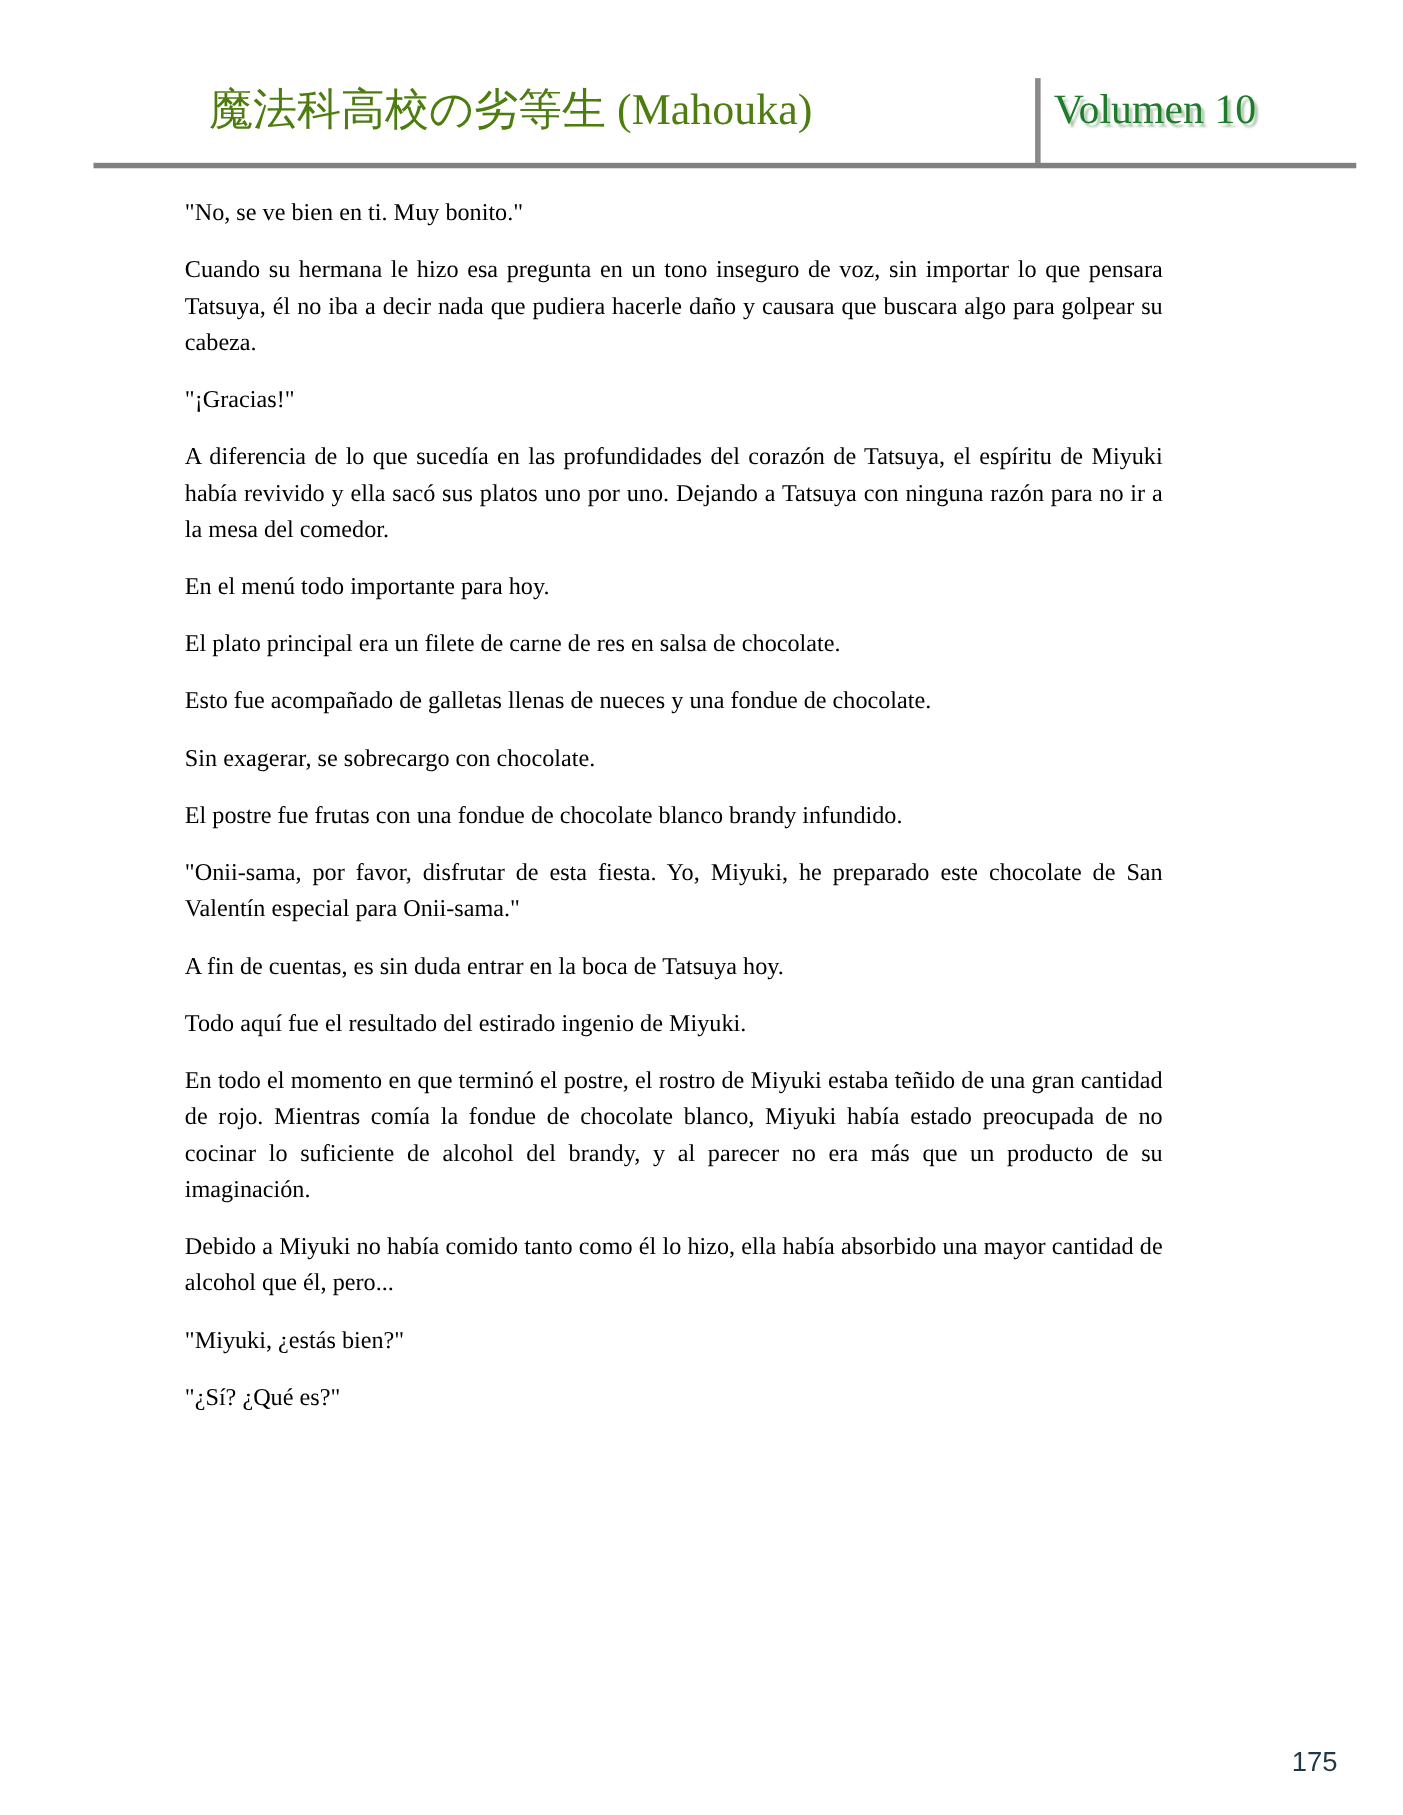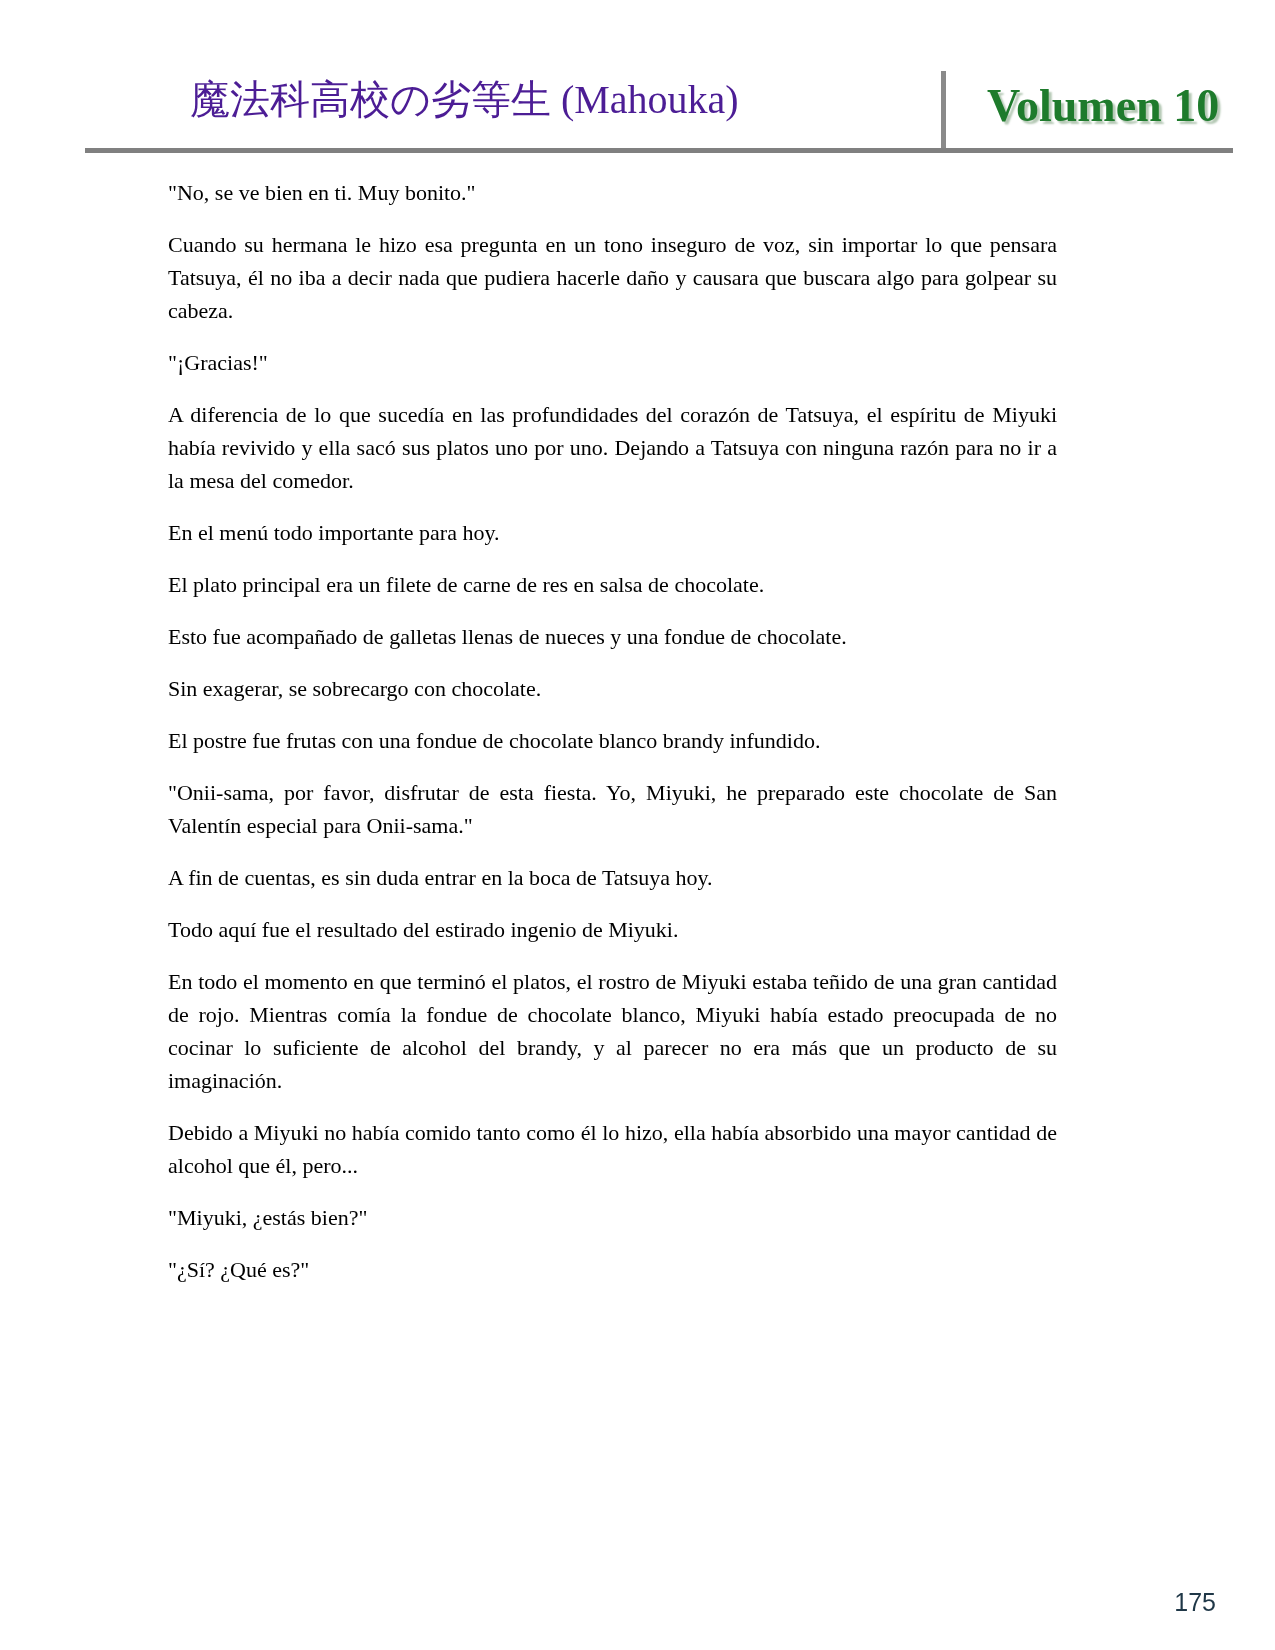--- a/index.html
+++ b/index.html
@@ -14,47 +14,46 @@
     overflow: hidden;
   }
 
   
   .title {
     position: absolute;
     left: 190px;
     top: 76px;
     font-size: 40px;
     font-weight: normal;
-    color: #4c1d95;
+    color: #4d7c0f;
     white-space: nowrap;
     font-family: "Liberation Serif", serif;
     line-height: 1.2;
   }
 
   .vbar {
     position: absolute;
     left: 941px;
     top: 71px;
     width: 5px;
     height: 78px;
     background: #8a8a8a;
   }
 
   .volume {
     position: absolute;
     left: 958px;
     top: 78px;
-    font-size: 46px;
-    font-weight: bold;
+    font-size: 38px;
+    font-weight: normal;
     font-family: "Liberation Serif", serif;
     color: #1e7b2c;
     text-shadow: 3px 3px 2px #b4c8b4;
     white-space: nowrap;
     line-height: 1.2;
-    margin-left: 29px;
   }
 
   .hrule {
     position: absolute;
     left: 85px;
     top: 148px;
     width: 1148px;
     height: 5px;
     background: #808080;
   }
@@ -108,21 +107,21 @@
       <p class="para">"¡Gracias!"</p>
       <p class="para">A diferencia de lo que sucedía en las profundidades del corazón de Tatsuya, el espíritu de Miyuki había revivido y ella sacó sus platos uno por uno. Dejando a Tatsuya con ninguna razón para no ir a la mesa del comedor.</p>
       <p class="para">En el menú todo importante para hoy.</p>
       <p class="para">El plato principal era un filete de carne de res en salsa de chocolate.</p>
       <p class="para">Esto fue acompañado de galletas llenas de nueces y una fondue de chocolate.</p>
       <p class="para">Sin exagerar, se sobrecargo con chocolate.</p>
       <p class="para">El postre fue frutas con una fondue de chocolate blanco brandy infundido.</p>
       <p class="para">"Onii-sama, por favor, disfrutar de esta fiesta. Yo, Miyuki, he preparado este chocolate de San Valentín especial para Onii-sama."</p>
       <p class="para">A fin de cuentas, es sin duda entrar en la boca de Tatsuya hoy.</p>
       <p class="para">Todo aquí fue el resultado del estirado ingenio de Miyuki.</p>
-      <p class="para">En todo el momento en que terminó el platos, el rostro de Miyuki estaba teñido de una gran cantidad de rojo. Mientras comía la fondue de chocolate blanco, Miyuki había estado preocupada de no cocinar lo suficiente de alcohol del brandy, y al parecer no era más que un producto de su imaginación.</p>
+      <p class="para">En todo el momento en que terminó el postre, el rostro de Miyuki estaba teñido de una gran cantidad de rojo. Mientras comía la fondue de chocolate blanco, Miyuki había estado preocupada de no cocinar lo suficiente de alcohol del brandy, y al parecer no era más que un producto de su imaginación.</p>
       <p class="para">Debido a Miyuki no había comido tanto como él lo hizo, ella había absorbido una mayor cantidad de alcohol que él, pero...</p>
       <p class="para">"Miyuki, ¿estás bien?"</p>
       <p class="para">"¿Sí? ¿Qué es?"</p>
     </main>
 
   <footer>
     <span class="pagenum" style="color: rgb(31, 55, 71);">175</span>
   </footer>
 
 </div>

